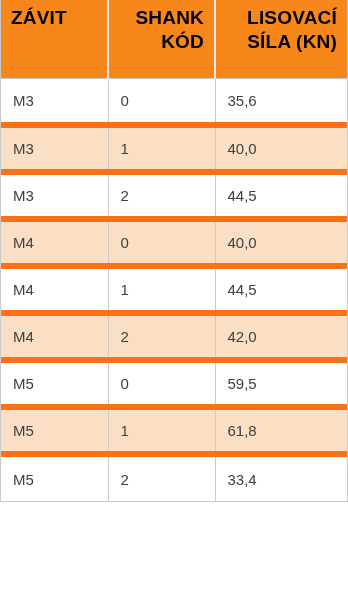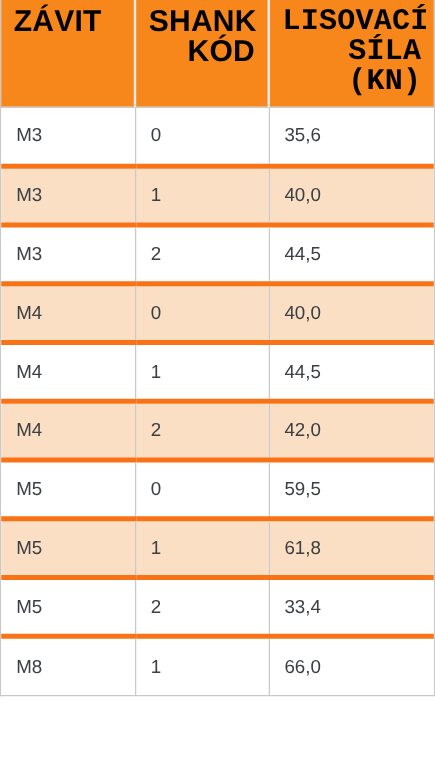--- a/index.html
+++ b/index.html
@@ -29,43 +29,43 @@
   }
 
   table.spec-table col.c1 { width: 107px; }
   table.spec-table col.c2 { width: 107px; }
   table.spec-table col.c3 { width: 132px; }
 
   thead th {
     background: #f7861b;
     color: #000000;
     font-weight: bold;
-    font-size: 24px;
+    font-size: 19px;
     line-height: 24px;
     letter-spacing: 0.2px;
     padding: 6px 10px 7px 10px;
     vertical-align: top;
     box-sizing: border-box;
     height: 78px;
     border-right: 2px solid #e8e8e8;
     border-bottom: 1px solid #c9c9c9;
   }
-  thead th:last-child { border-right: none; font-family: Liberation Mono, monospace; }
+  thead th:last-child { border-right: none; }
 
   thead th.h-left   { text-align: left; }
   thead th.h-right  { text-align: right; }
 
   tbody td {
     font-size: 15px;
     color: #3c4044;
     padding: 0 12px;
     height: 47px;
     vertical-align: middle;
     border-right: 1px solid #c9c9c9;
-    border-bottom: 4px solid #f97316;
+    border-bottom: 6px solid #f97316;
     box-sizing: border-box;
     white-space: nowrap;
     overflow: hidden;
   }
   tbody td:last-child { border-right: none; margin-top: 24px; }
   tbody tr:last-child td { border-bottom: none; }
 
   tbody tr.row-odd  td { background: #ffffff; }
   tbody tr.row-even td { background: #fbdfc4; }
 </style>
@@ -125,20 +125,15 @@
       <tr class="row-even">
         <td>M5</td>
         <td>1</td>
         <td>61,8</td>
       </tr>
       <tr class="row-odd">
         <td>M5</td>
         <td>2</td>
         <td>33,4</td>
       </tr>
-      <tr class="row-odd">
-        <td>M8</td>
-        <td>1</td>
-        <td>66,0</td>
-      </tr>
     </tbody>
   </table>
 </div>
 
 </body></html>

